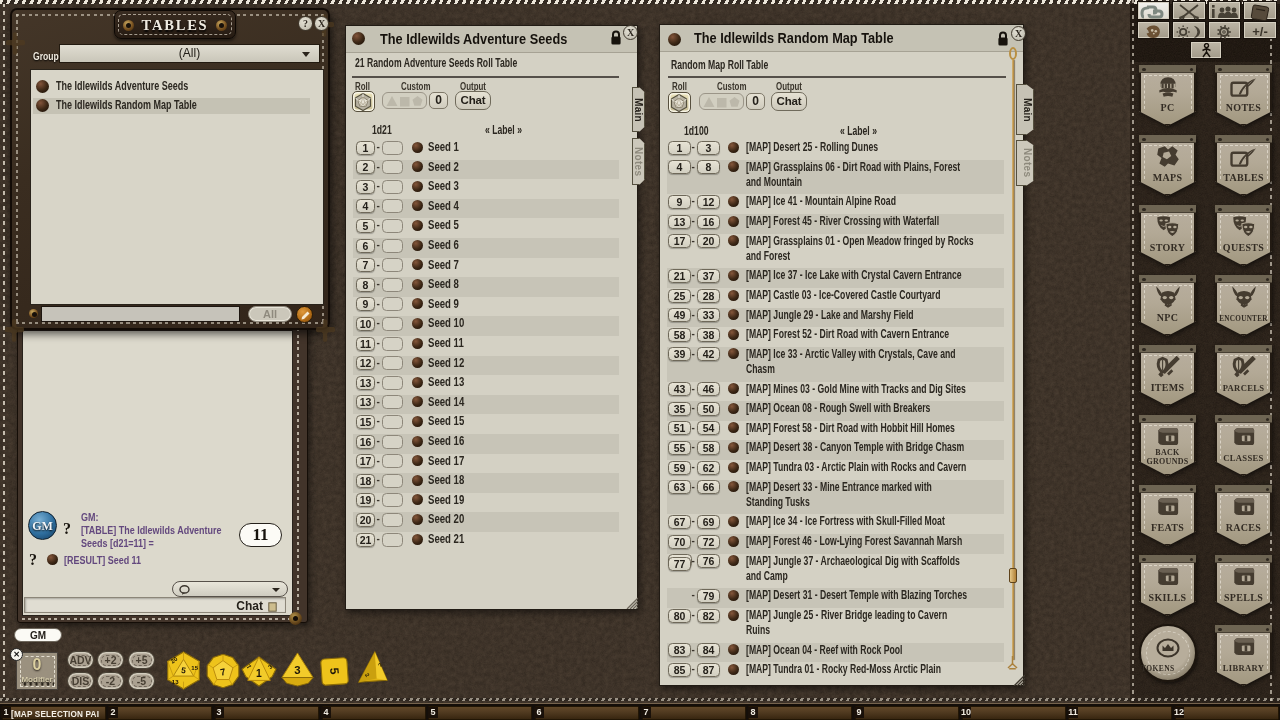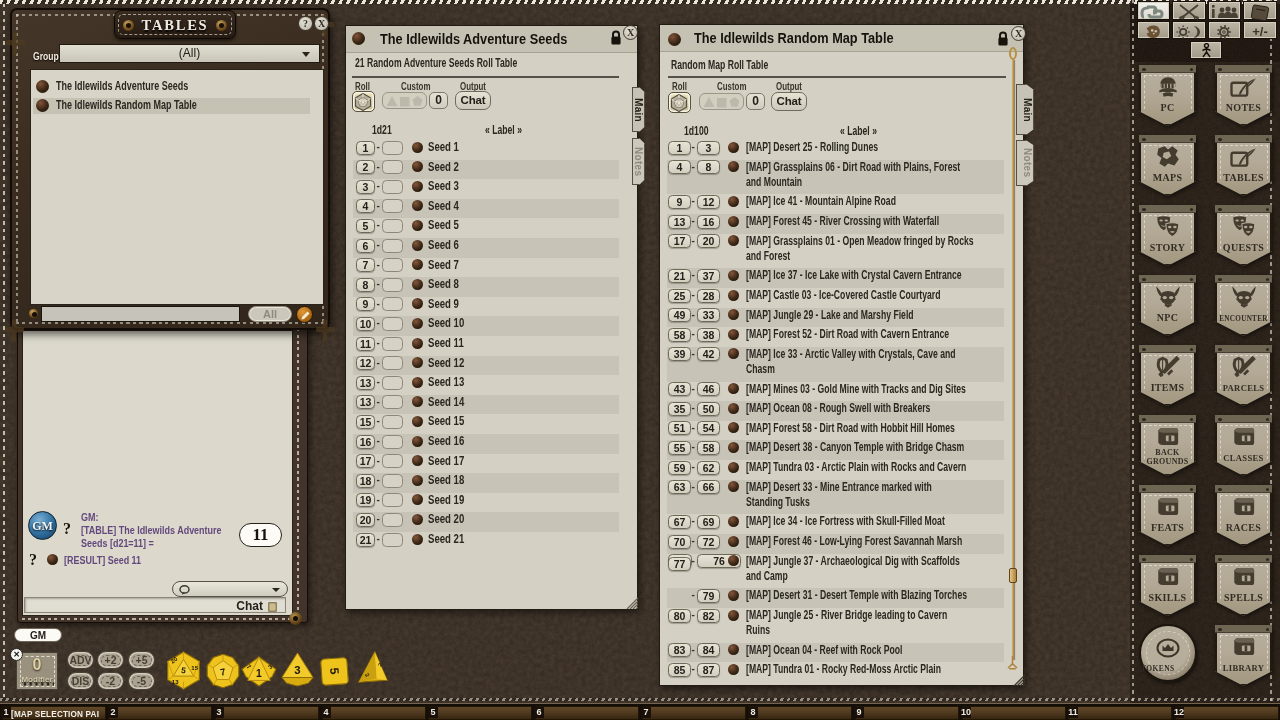--- a/index.html
+++ b/index.html
@@ -566,21 +566,21 @@
 <div class="rtext s72" style="left:746px;top:514.4px">[MAP] Ice 34 - Ice Fortress with Skull-Filled Moat</div>
 <div class="stripe" style="left:667px;top:534.0px;width:337px;height:19.6px"></div>
 <div class="nbtn" style="left:668px;top:534.5px;width:23px">70</div>
 <div class="rdash" style="left:691.5px;top:534.0px">-</div>
 <div class="nbtn" style="left:697px;top:534.5px;width:23px">72</div>
 <div class="bdot" style="left:728px;top:535.5px"></div>
 <div class="rtext s72" style="left:746px;top:534.0px">[MAP] Forest 46 - Low-Lying Forest Savannah Marsh</div>
 
 <div class="nbtn" style="left:668px;top:554.1px;width:24px">73</div>
 <div class="rdash" style="left:691.5px;top:553.6px">-</div>
-<div class="nbtn" style="left:697px;top:554.1px;width:44px">76</div>
+<div class="nbtn" style="left:697px;top:554.1px;width:23px">76</div>
 <div class="bdot" style="left:728px;top:555.1px"></div>
 <div class="rtext s72" style="left:746px;top:553.6px">[MAP] Jungle 37 - Archaeological Dig with Scaffolds<br>and Camp</div>
 <div class="stripe" style="left:667px;top:588.4px;width:337px;height:19.6px"></div>
 <div class="nbtn" style="left:668px;top:557px;width:23px">77</div>
 <div class="rdash" style="left:691.5px;top:588.4px">-</div>
 <div class="nbtn" style="left:697px;top:588.9px;width:23px">79</div>
 <div class="bdot" style="left:728px;top:589.9px"></div>
 <div class="rtext s72" style="left:746px;top:588.4px">[MAP] Desert 31 - Desert Temple with Blazing Torches</div>
 
 <div class="nbtn" style="left:668px;top:608.5px;width:23px">80</div>

